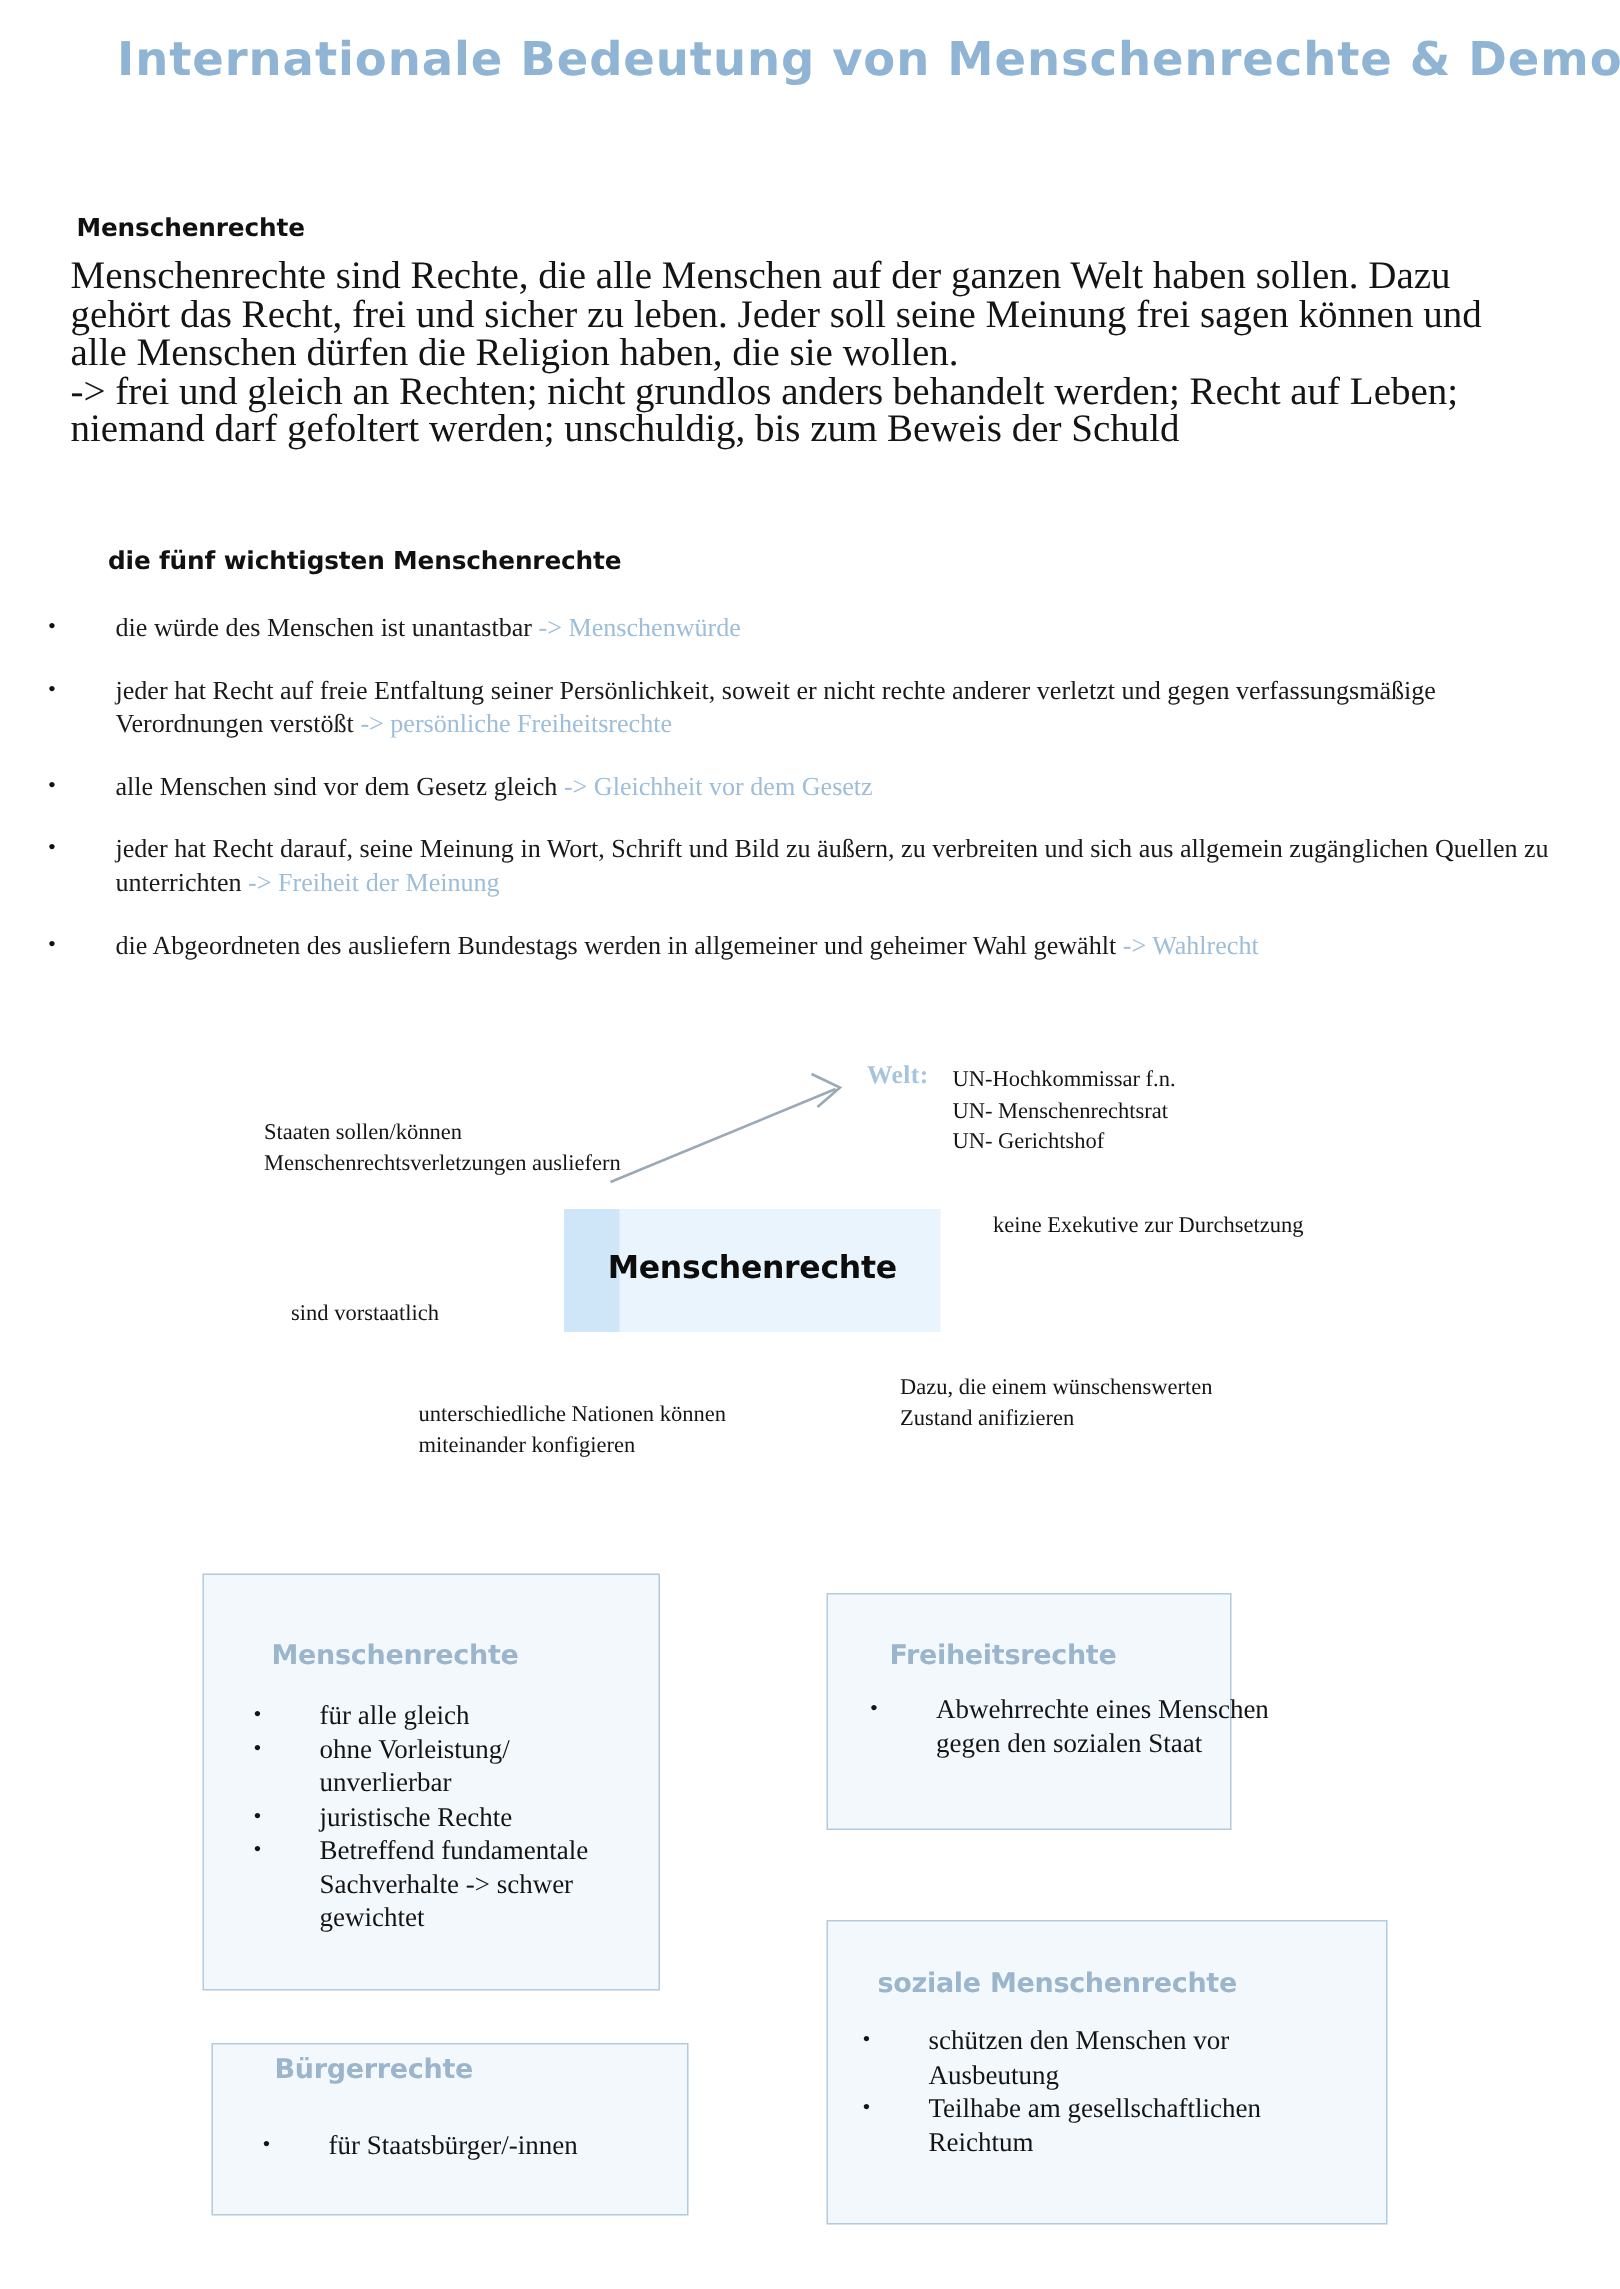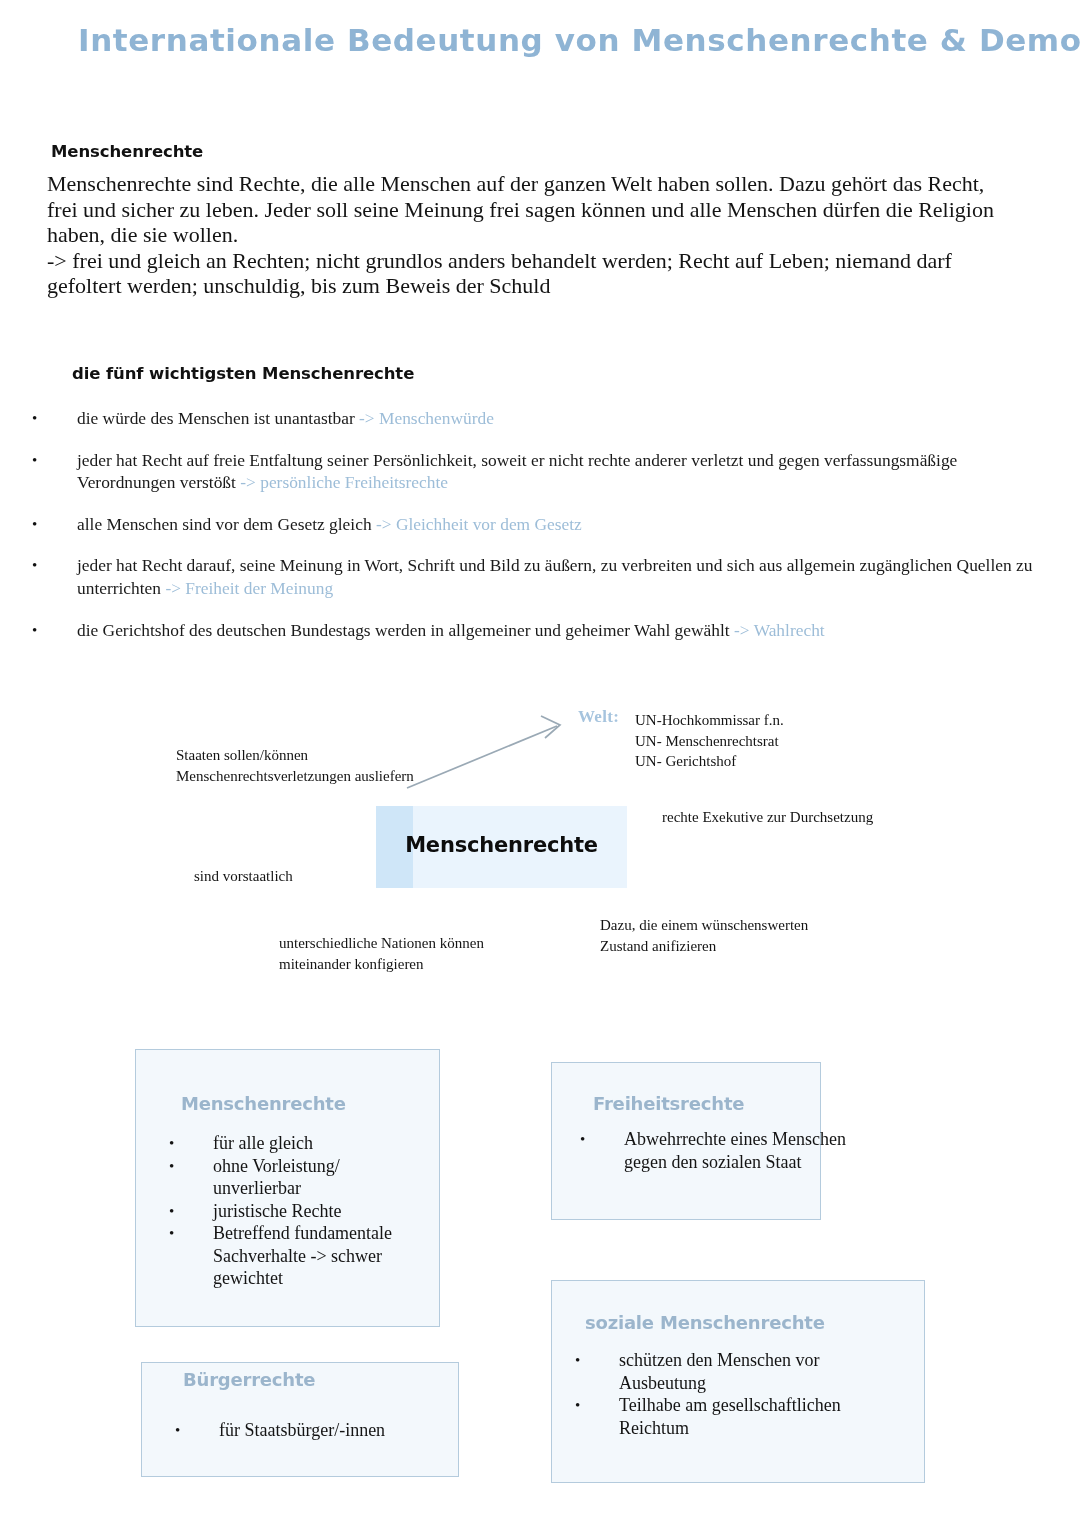--- a/index.html
+++ b/index.html
@@ -41,21 +41,21 @@
   }
   #head-menschenrechte { left: 51px; top: 142px; }
   #head-fuenf { left: 72px; top: 364px; }
 
   
   #intro-paragraph {
     position: absolute;
     left: 47px;
     top: 171px;
     width: 960px;
-    font-size: 22px;
+    font-size: 26px;
     line-height: 25.6px;
     color: #141414;
   }
   #intro-paragraph p { margin: 0; }
 
   
   #rights-list {
     position: absolute;
     left: 32px;
     top: 407px;
@@ -221,41 +221,41 @@
   <div class="right-item">
     <span class="right-bullet">•</span>
     <span class="right-text"><span>alle Menschen sind vor dem Gesetz gleich </span><span class="arrow-note">-&gt; Gleichheit vor dem Gesetz</span></span>
   </div>
   <div class="right-item">
     <span class="right-bullet">•</span>
     <span class="right-text"><span>jeder hat Recht darauf, seine Meinung in Wort, Schrift und Bild zu äußern, zu verbreiten und sich aus allgemein zugänglichen Quellen zu unterrichten </span><span class="arrow-note">-&gt; Freiheit der Meinung</span></span>
   </div>
   <div class="right-item">
     <span class="right-bullet">•</span>
-    <span class="right-text"><span>die Gerichtshof des deutschen Bundestags werden in allgemeiner und geheimer Wahl gewählt </span><span class="arrow-note">-&gt; Wahlrecht</span></span>
+    <span class="right-text"><span>die Abgeordneten des ausliefern Bundestags werden in allgemeiner und geheimer Wahl gewählt </span><span class="arrow-note">-&gt; Wahlrecht</span></span>
   </div>
 </div>
 
 <div id="diagram">
 
   <svg id="arrow-svg" viewBox="0 0 190 100">
     <path d="M2 88 L152 26" stroke="#9aa9b5" stroke-width="1.7" fill="none"></path>
     <path d="M136 16 L155 25 L140 38" stroke="#9aa9b5" stroke-width="1.7" fill="none" stroke-linejoin="miter"></path>
   </svg>
 
   <div id="label-aber">Welt:</div>
 
   <div class="dnote" id="note-unlist" style="white-space: pre-line;">UN-Hochkommissar f.n.
 UN- Menschenrechtsrat
 UN- Gerichtshof</div>
 
   <div class="dnote" id="note-staaten">Staaten sollen/können Menschenrechtsverletzungen ausliefern</div>
   <div class="dnote" id="note-vorstaat">sind vorstaatlich</div>
   <div class="dnote" id="note-nationen">unterschiedliche Nationen können miteinander konfigieren</div>
-  <div class="dnote" id="note-exekutive">rechte Exekutive zur Durchsetzung</div>
+  <div class="dnote" id="note-exekutive">keine Exekutive zur Durchsetzung</div>
   <div class="dnote" id="note-norm">Dazu, die einem wünschenswerten Zustand anifizieren</div>
 
   <div id="central-box">
     <div id="central-box-label">Menschenrechte</div>
   </div>
 </div>
 
 <div class="info-box" id="box-menschenrechte">
   <div class="info-box-title">Menschenrechte</div>
   <ul class="info-list">

